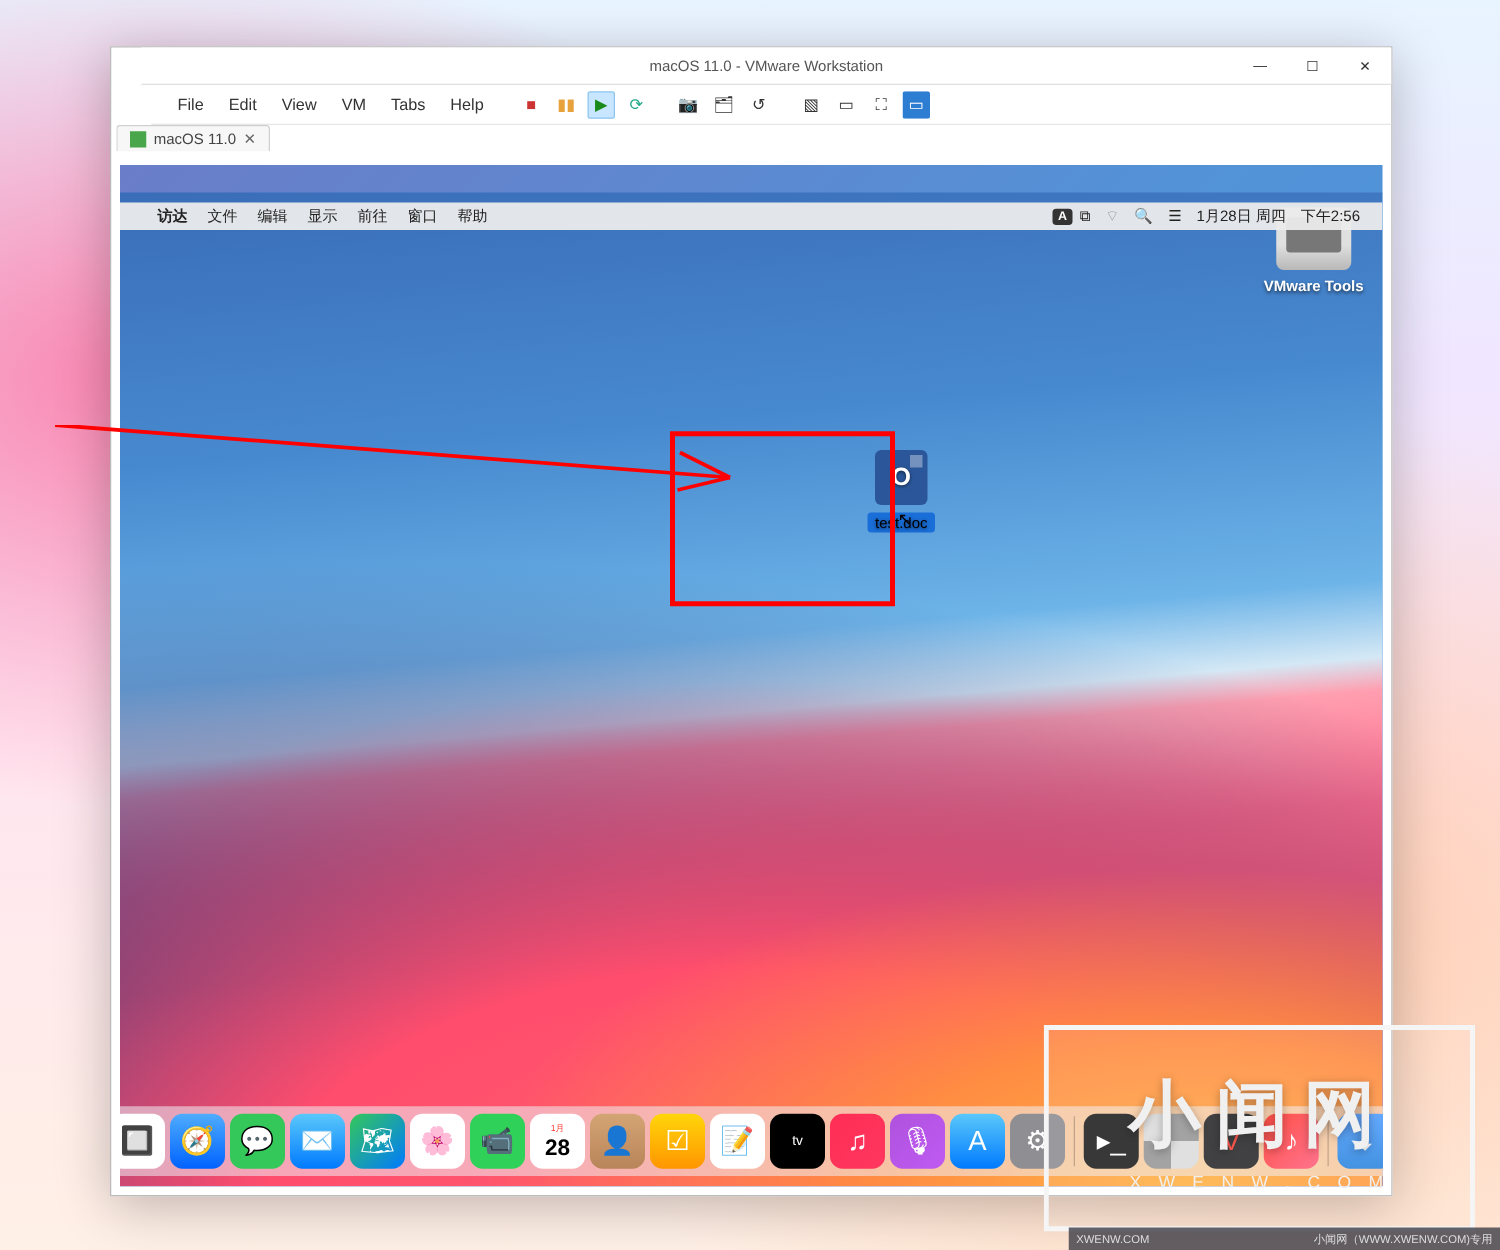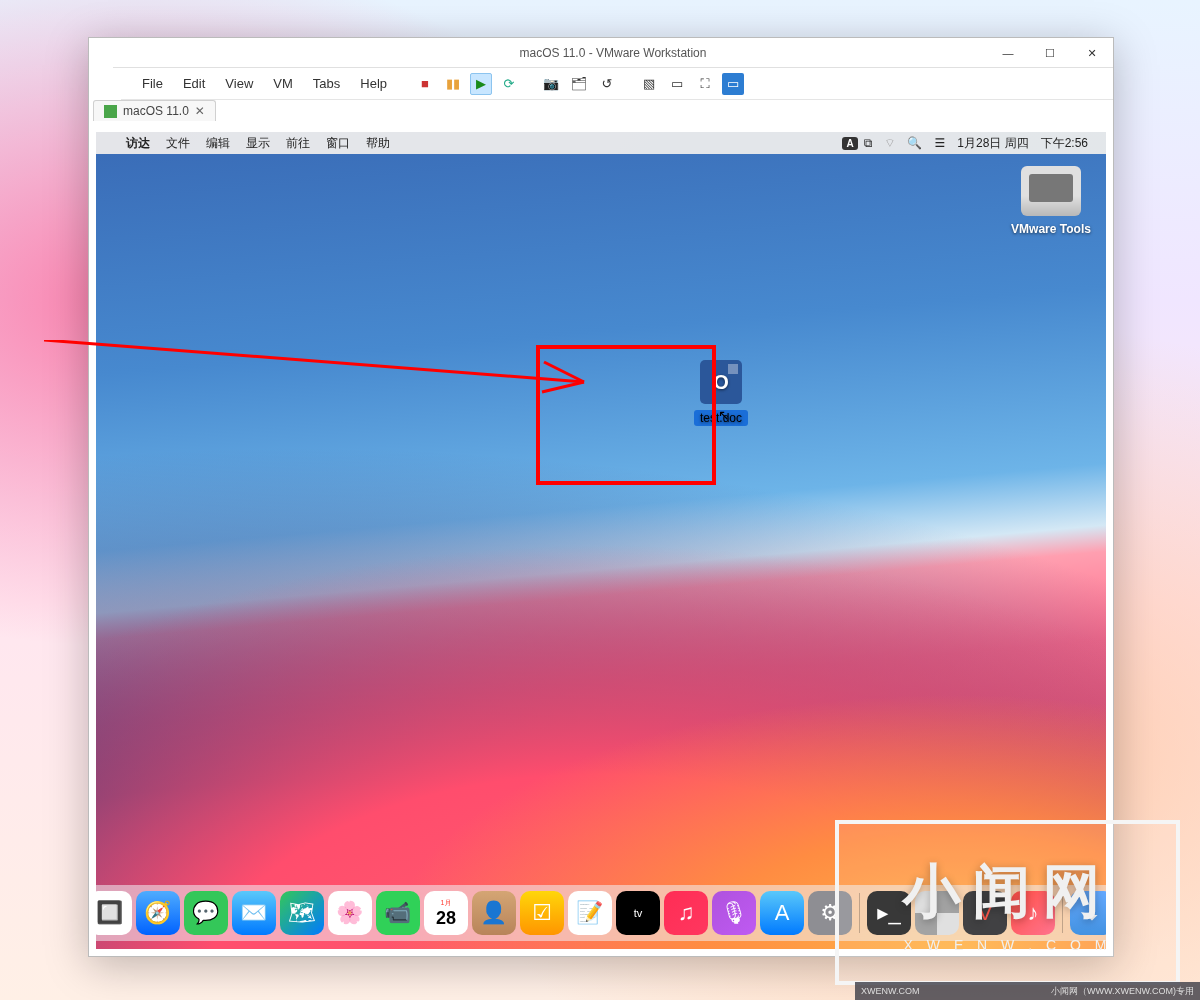--- a/index.html
+++ b/index.html
@@ -113,20 +113,21 @@
   .mac-menubar {
     height: 22px;
     background: rgba(235,235,235,0.95);
     display: flex;
     align-items: center;
     padding: 0 12px;
     font-size: 12px;
     color: #222;
     position: relative;
     z-index: 5;
+    margin-top: 30px;
   }
   .mac-menubar .apple { font-size: 14px; margin-right: 10px; }
   .mac-menubar .mi { padding: 0 8px; cursor: pointer; }
   .mac-menubar .mi.bold { font-weight: 600; }
   .mac-menubar .spacer { flex: 1; }
   .mac-menubar .right-icon { margin: 0 6px; font-size: 12px; }
   .mac-menubar .badge-a {
     background: #333;
     color: #fff;
     font-size: 10px;

